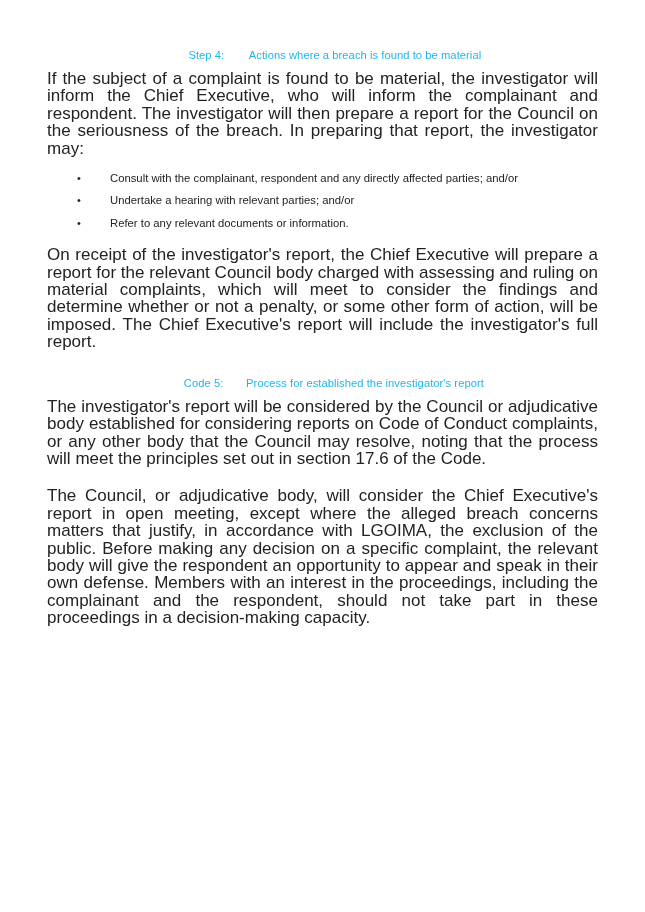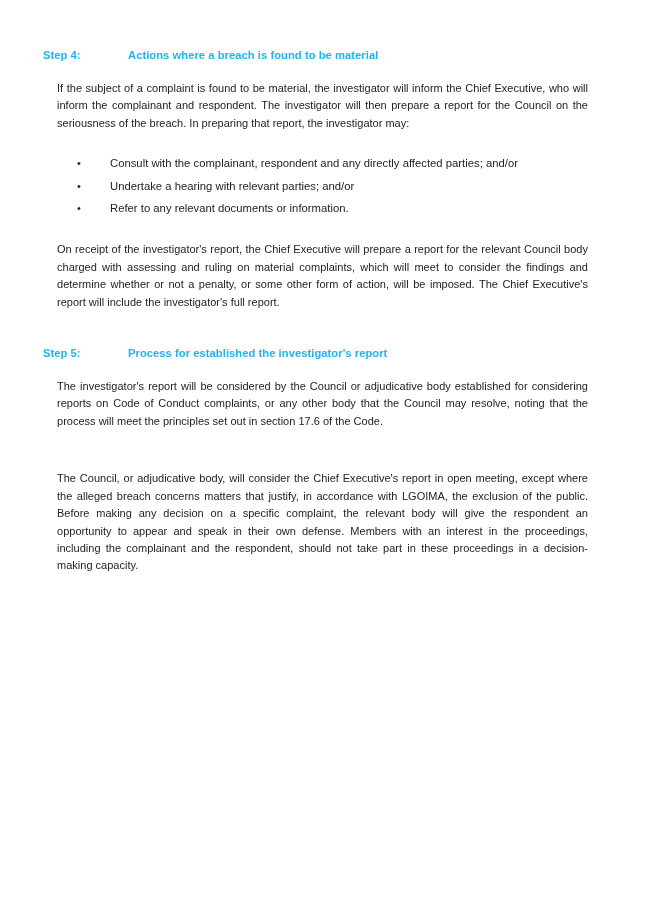--- a/index.html
+++ b/index.html
@@ -26,41 +26,42 @@
   .content {
     position: absolute;
     left: 43px;
     top: 48px;
     width: 559px;
   }
 
   
   .step-heading {
     font-size: 11.2px;
-    font-weight: bold;
+    font-weight: normal;
     color: #1FB5EC;
     line-height: 15px;
     margin: 0;
     white-space: nowrap;
     letter-spacing: 0.05px;
+    text-align: center;
   }
   .step-heading .step-label {
     display: inline-block;
     width: 85px;
   }
   .step-heading .step-title {
     display: inline;
   }
 
   
   p.body-par {
-    font-size: 11px;
+    font-size: 17px;
     line-height: 17.4px;
     color: #232323;
-    margin: 14px;
+    margin: 4px;
     text-align: justify;
     text-justify: inter-word;
     letter-spacing: 0.01px;
   }
 
   
   .gap-after-heading { height: 3px; }
   .gap-par { height: 12px; }
   .gap-before-heading { height: 21px; }
   .gap-list-top { height: 9px; }
@@ -121,21 +122,21 @@
       </li>
     </ul>
 
     <div class="gap-list-bottom"></div>
 
     <p class="body-par">On receipt of the investigator's report, the Chief Executive will prepare a report for the relevant Council body charged with assessing and ruling on material complaints, which will meet to consider the findings and determine whether or not a penalty, or some other form of action, will be imposed. The Chief Executive's report will include the investigator's full report.</p>
 
     <div class="gap-before-heading"></div>
 
     <div class="step-heading">
-      <span class="step-label">Step 5:</span><span class="step-title">Process for established the investigator's report</span>
+      <span class="step-label">Code 5:</span><span class="step-title">Process for established the investigator's report</span>
     </div>
     <div class="gap-after-heading"></div>
 
     <p class="body-par">The investigator's report will be considered by the Council or adjudicative body established for considering reports on Code of Conduct complaints, or any other body that the Council may resolve, noting that the process will meet the principles set out in section 17.6 of the Code.</p>
     <div class="gap-par"></div>
 
     <p class="body-par">The Council, or adjudicative body, will consider the Chief Executive's report in open meeting, except where the alleged breach concerns matters that justify, in accordance with LGOIMA, the exclusion of the public. Before making any decision on a specific complaint, the relevant body will give the respondent an opportunity to appear and speak in their own defense. Members with an interest in the proceedings, including the complainant and the respondent, should not take part in these proceedings in a decision-making capacity.</p>
     <div class="gap-par"></div>
 
     <div class="gap-par"></div>

